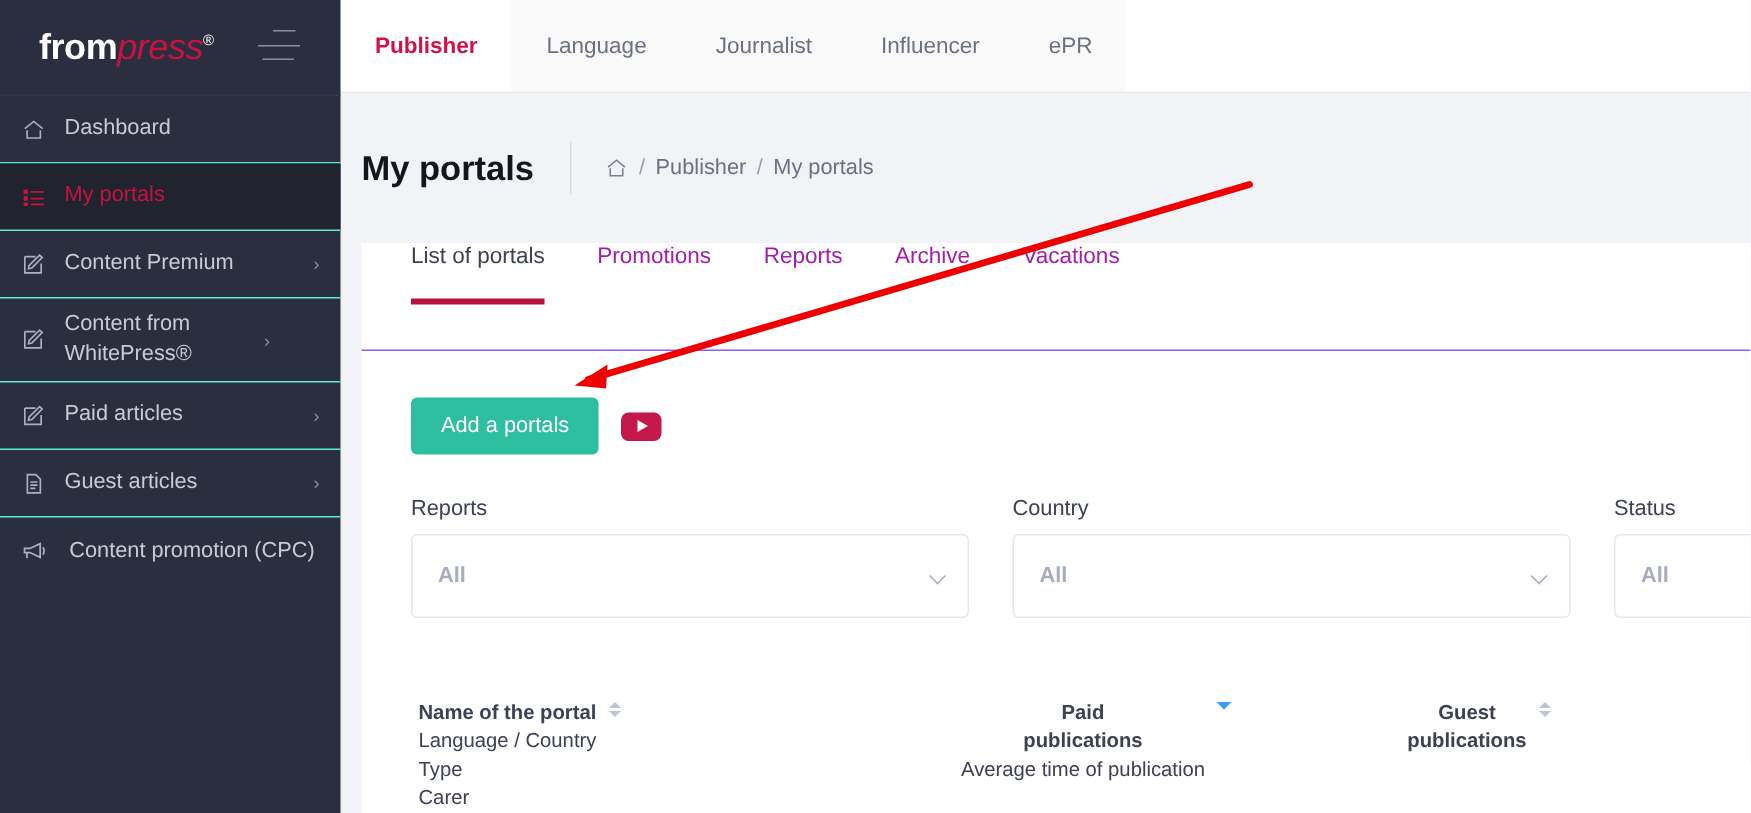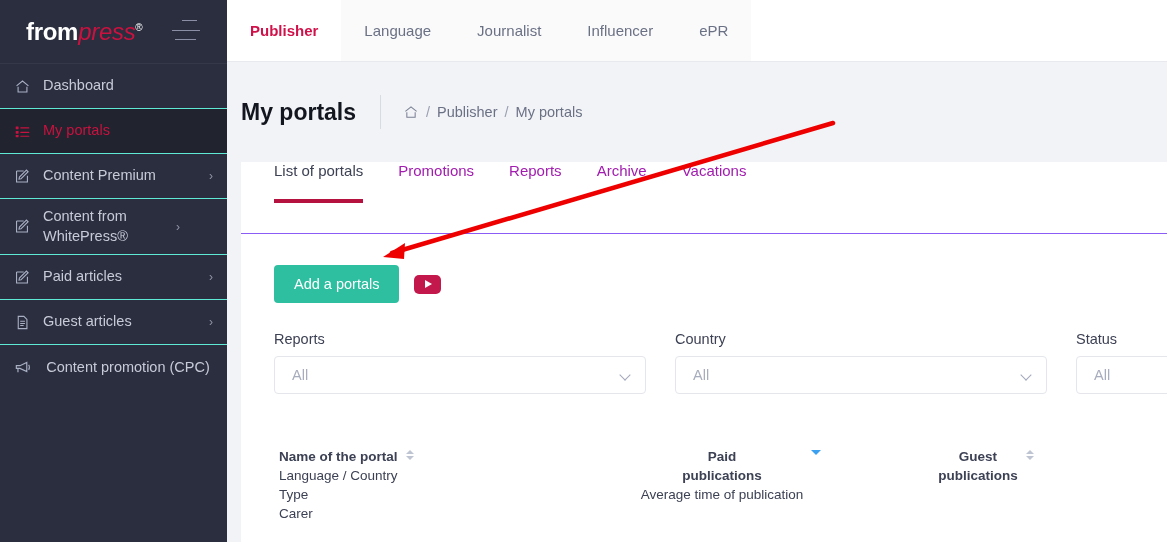--- a/index.html
+++ b/index.html
@@ -142,25 +142,25 @@
     border-bottom: 4.5px solid transparent;
     margin-left: 2px;
   }
 
   .filters {
     display: flex; padding: 28px 0 0 33px; gap: 29px;
   }
   .filter { width: 372px; flex: 0 0 372px; }
   .filter-label { font-size: 14.5px; color: #3c4154; padding-bottom: 9px; }
   .select-box {
-    height: 38px; border: 1px solid #e4e6ec; border-radius: 4px;
+    height: 56px; border: 1px solid #e4e6ec; border-radius: 4px;
     display: flex; align-items: center; justify-content: space-between;
     padding: 0 13px 0 17px;
     font-size: 14.5px; color: #a8adbd;
-    background: #ffffff; cursor: pointer;
+    background: #ffffff; cursor: pointer; font-weight: bold;
   }
   .chev {
     width: 11px; height: 11px; position: relative; flex: 0 0 11px;
   }
   .chev::before {
     content: ""; position: absolute; left: 0; top: 1px;
     width: 7px; height: 7px;
     border-right: 1.4px solid #a3a8bb; border-bottom: 1.4px solid #a3a8bb;
     transform: rotate(45deg);
   }

